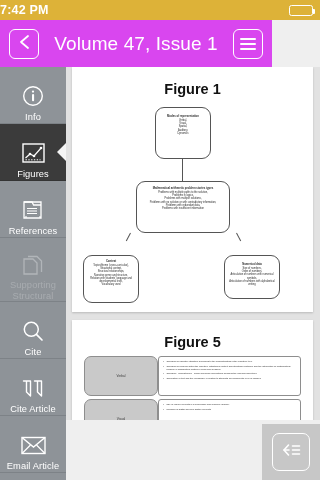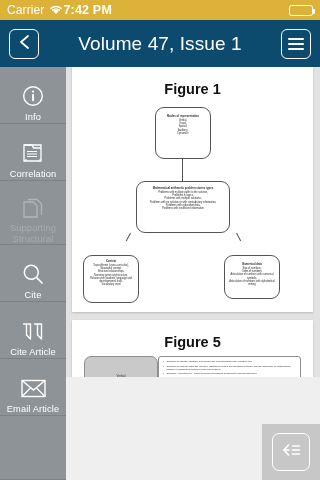--- a/index.html
+++ b/index.html
@@ -21,22 +21,22 @@
   .sb-carrier { font-size:12px; letter-spacing:.1px; }
   .wifi-ico { display:block; }
   .sb-center { flex:1; text-align:left; font-size:12.5px; font-weight:bold; letter-spacing:.2px; }
   .sb-right { flex:0 0 auto; padding-right:7px; display:flex; align-items:center; }
   .battery { width:24px; height:11px; border:1.3px solid #fff; border-radius:2.5px; position:relative; padding:1.3px; }
   .battery .fill { height:100%; width:100%; background:#fff; border-radius:.8px; }
   .battery::after { content:""; position:absolute; right:-3.2px; top:3px; width:2px; height:5px; background:#fff; border-radius:0 1px 1px 0; }
 
   
   .navbar {
-    position:absolute; top:20px; left:0; width:320px; height:47px;
-    background:#0c4a6e; display:flex; align-items:center; justify-content:center;
+    position:absolute; top:20px; left:0; width:272px; height:47px;
+    background:#d946ef; display:flex; align-items:center; justify-content:center;
   }
   .nav-title { color:#fff; font-size:19px; font-weight:400; letter-spacing:.1px; }
   .nav-btn {
     position:absolute; top:9px; width:30px; height:30px;
     border:1.7px solid #fff; border-radius:6px;
     display:flex; align-items:center; justify-content:center; cursor:pointer;
   }
   .nav-back { left:9px; }
   .nav-menu { right:9px; }
   .hmb { width:16px; display:flex; flex-direction:column; gap:3.2px; }
@@ -59,21 +59,21 @@
     content:""; position:absolute; right:0; top:50%; transform:translateY(-50%);
     border-top:9px solid transparent; border-bottom:9px solid transparent;
     border-right:9px solid #f4f4f4;
   }
   .side-item.disabled { color:#a8acb0; }
   .side-item.disabled svg { opacity:.55; }
   .side-item.tall { height:64px; }
 
   
   .content {
-    position:absolute; top:67px; left:66px; width:254px; height:310px;
+    position:absolute; top:67px; left:66px; width:254px; height:353px;
     background:#e2e2e2; overflow:hidden;
   }
   .page {
     position:relative; background:#fff; margin:0 7px 0 6px;
     box-shadow:0 1px 2px rgba(0,0,0,.18);
   }
   .page.p1 { height:245px; }
   .page-gap { height:8px; }
   .page.p2 { height:190px; }
   .fig-title { text-align:center; font-size:14.5px; font-weight:bold; color:#111; padding:14px 0 6px; }
@@ -125,30 +125,20 @@
     width:38px; height:38px; border:1.6px solid #fff; border-radius:7px;
     display:flex; align-items:center; justify-content:center; gap:2px; cursor:pointer;
   }
 </style>
 </head>
 <body>
 
 <div id="app">
 
   <div class="statusbar">
-    <div class="sb-left">
-      <span class="sb-carrier">Carrier</span>
-      <span class="wifi-ico">
-        <svg width="14" height="11" viewBox="0 0 14 11">
-          <path d="M7 10.2 L4.3 6.9 a4.3 4.3 0 0 1 5.4 0 Z" fill="#fff"></path>
-          <path d="M1.9 4.4 a7.5 7.5 0 0 1 10.2 0" stroke="#fff" stroke-width="1.5" fill="none" stroke-linecap="round"></path>
-          <path d="M3.6 6.3 a5 5 0 0 1 6.8 0" stroke="#fff" stroke-width="1.4" fill="none" stroke-linecap="round"></path>
-        </svg>
-      </span>
-    </div>
     <div class="sb-center">7:42 PM</div>
     <div class="sb-right">
       <span class="battery"><span class="fill"></span></span>
     </div>
   </div>
 
   <div class="navbar">
     <div class="nav-btn nav-back">
       <span>
         <svg width="13" height="16" viewBox="0 0 13 16">
@@ -172,31 +162,44 @@
       <span class="s-ico">
         <svg width="22" height="22" viewBox="0 0 22 22">
           <circle cx="11" cy="11" r="9.3" stroke="#fff" stroke-width="1.4" fill="none"></circle>
           <circle cx="11" cy="6.6" r="1.15" fill="#fff"></circle>
           <rect x="10" y="9" width="2.1" height="7.3" rx="1" fill="#fff"></rect>
         </svg>
       </span>
       <span class="s-lbl">Info</span>
     </div>
 
+    <div class="side-item active">
+      <span class="s-ico">
+        <svg width="23" height="20" viewBox="0 0 23 20">
+          <rect x="1" y="1" width="21" height="18" stroke="#fff" stroke-width="1.4" fill="none"></rect>
+          <path d="M3.5 15 L8 11 L12 13 L19.5 4.5" stroke="#fff" stroke-width="1.2" fill="none"></path>
+          <circle cx="8" cy="11" r="1.3" fill="#fff"></circle>
+          <circle cx="12" cy="13" r="1.3" fill="#fff"></circle>
+          <circle cx="19" cy="5" r="1.3" fill="#fff"></circle>
+          <path d="M3.5 16.8 h15" stroke="#fff" stroke-width="1" stroke-dasharray="1.4 1.4"></path>
+        </svg>
+      </span>
+      <span class="s-lbl">Figures</span>
+    </div>
 
     <div class="side-item">
       <span class="s-ico">
         <svg width="22" height="21" viewBox="0 0 22 21">
           <path d="M2 2 h10 l7 0 v16 h-17 Z" stroke="#fff" stroke-width="1.3" fill="none"></path>
           <path d="M2 2 h8 l1.6 3 h7.4" stroke="#fff" stroke-width="1.3" fill="none"></path>
           <path d="M5 8.5 h10 M5 11 h10 M5 13.5 h10" stroke="#fff" stroke-width="1.1"></path>
           <path d="M4 16 v2 M18 16 v2" stroke="#fff" stroke-width="1.1"></path>
         </svg>
       </span>
-      <span class="s-lbl">Correlation</span>
+      <span class="s-lbl">References</span>
     </div>
 
     <div class="side-item disabled tall">
       <span class="s-ico">
         <svg width="22" height="22" viewBox="0 0 22 22">
           <path d="M2 4 h9 l4 4 v11 h-13 Z" stroke="#cfd2d5" stroke-width="1.3" fill="none"></path>
           <path d="M6 1.5 h9 l4.5 4.5 v11" stroke="#cfd2d5" stroke-width="1.3" fill="none"></path>
         </svg>
       </span>
       <span class="s-lbl" style="white-space:pre-line">Supporting

